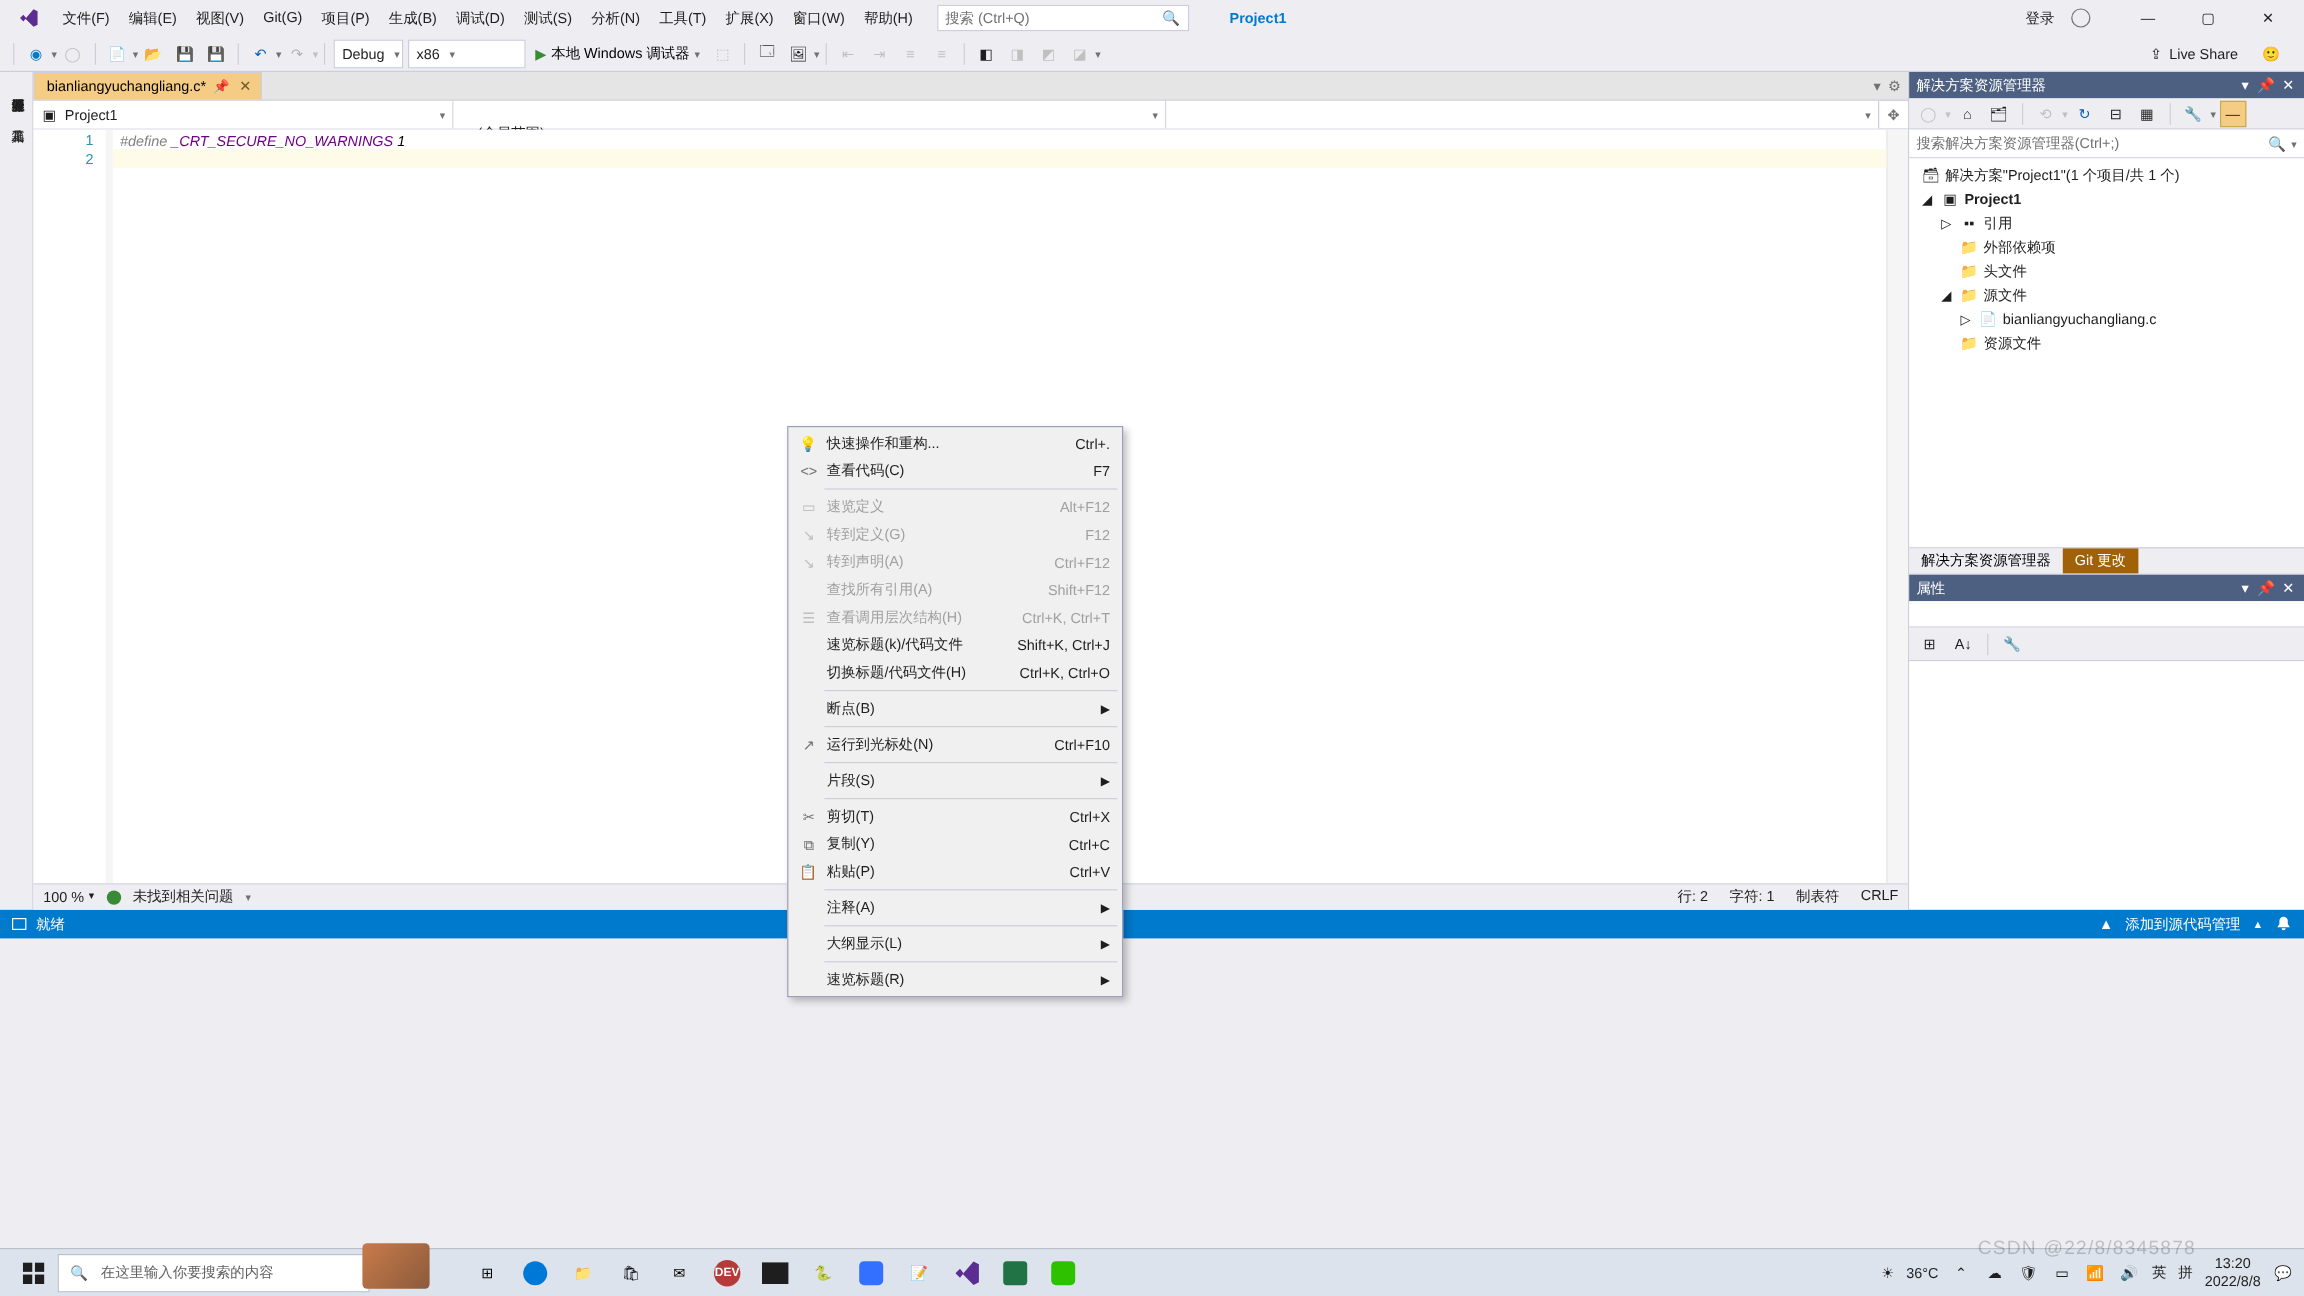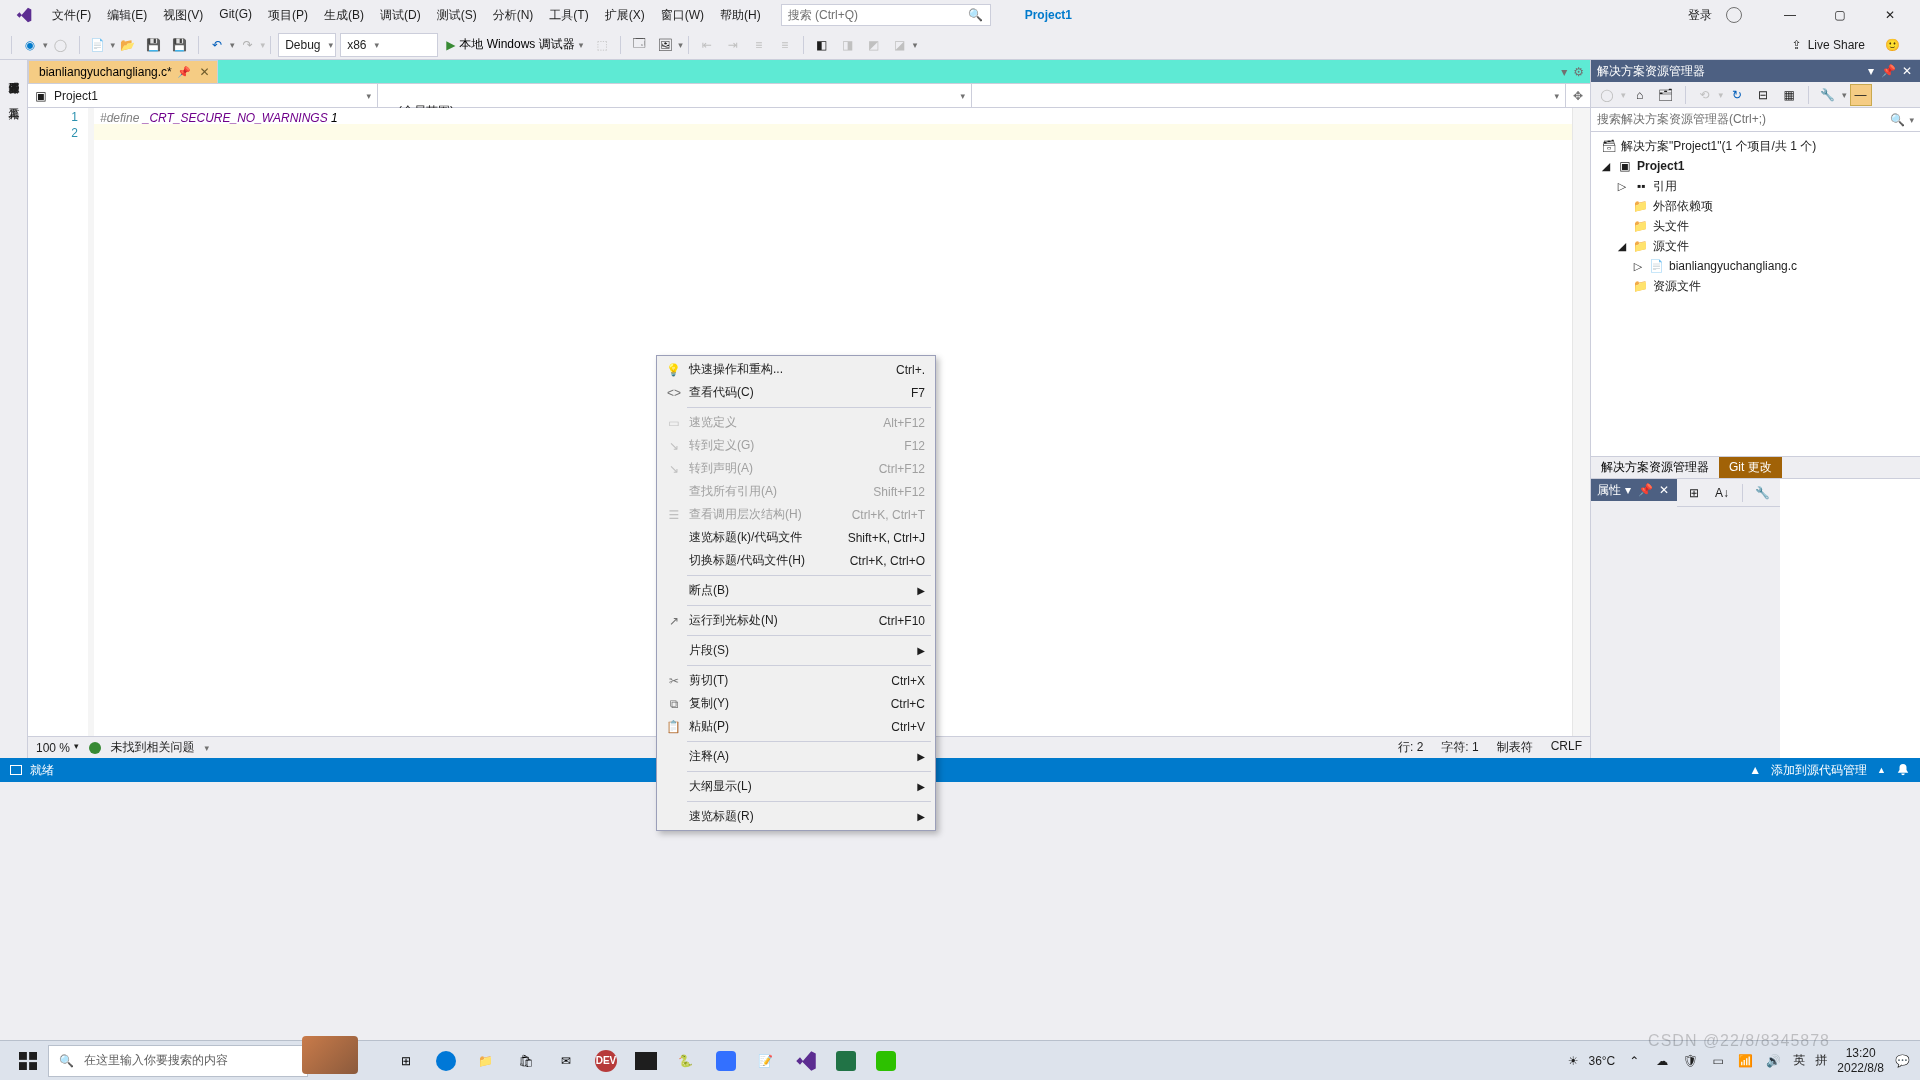--- a/index.html
+++ b/index.html
@@ -23,21 +23,21 @@
 .tdrop .arrow { margin-left: 8px; font-size: 9px; color: #717171; }
 .run-btn { display: flex; align-items: center; height: 24px; padding: 0 4px; margin: 0 2px; }
 .run-btn .tri { color: #388a34; margin-right: 4px; }
 .live-share { margin-left: auto; display: flex; align-items: center; gap: 6px; color: #1e1e1e; padding: 0 14px; }
 
 .main-area { display: flex; height: 698px; }
 .left-gutter { width: 28px; background: #eeeef2; display: flex; flex-direction: column; align-items: center; padding-top: 8px; gap: 14px; border-right: 1px solid #cccedb; }
 .vtab { writing-mode: vertical-rl; padding: 6px 3px; color: #1e1e1e; font-size: 11px; background: #eeeef2; }
 
 .editor-wrap { flex: 1; display: flex; flex-direction: column; background: #fff; }
-.tabstrip { height: 24px; background: #5eead4; display: flex; align-items: stretch; border-bottom: 1px solid #cccedb; position:relative; }
+.tabstrip { height: 24px; background: #e5e5e5; display: flex; align-items: stretch; border-bottom: 1px solid #cccedb; position:relative; }
 .file-tab { display: flex; align-items: center; background: #f5cc84; padding: 0 6px 0 10px; border: 1px solid #cccedb; border-bottom: none; gap: 6px; font-size: 12px; }
 .file-tab .pin { color: #6d5a2a; font-size: 11px; }
 .file-tab .close { width:14px; height:14px; display:flex; align-items:center; justify-content:center; color:#6d5a2a; }
 .tab-right-icons { margin-left:auto; display:flex; align-items:center; gap:6px; padding-right:6px; color:#717171; }
 
 .nav-combo-row { height: 24px; display: flex; border-bottom: 1px solid #cccedb; }
 .nav-combo { flex: 1; border-right: 1px solid #cccedb; display: flex; align-items: center; padding: 0 6px; color: #1e1e1e; background: #fff; position:relative; }
 .nav-combo .arrow { margin-left: auto; font-size: 9px; color: #717171; }
 .nav-combo .ico { width:14px; height:14px; margin-right:6px; display:flex; align-items:center; justify-content:center; }
 .split-btn { width:24px; display:flex; align-items:center; justify-content:center; color:#717171; }
@@ -73,21 +73,21 @@
 .tree-row { display: flex; align-items: center; height: 20px; padding: 0 4px; color: #1e1e1e; }
 .tree-indent { display:inline-block; }
 .tree-exp { width: 14px; text-align: center; color: #1e1e1e; font-size: 11px; }
 .tree-ico { width: 16px; height: 16px; margin: 0 4px; display:flex; align-items:center; justify-content:center; }
 .bold { font-weight: 700; }
 
 .bottom-tabs { height: 22px; display: flex; align-items: stretch; border-top: 1px solid #cccedb; }
 .bottom-tab { padding: 0 10px; display: flex; align-items: center; background: #eeeef2; font-size: 12px; }
 .bottom-tab.active { background: #a16207; color: #fff; }
 
-.prop-panel { border-top: 1px solid #cccedb; display:flex; flex-direction:row; height: 280px; }
+.prop-panel { border-top: 1px solid #cccedb; display:flex; flex-direction:column; height: 280px; }
 .prop-body { flex:1; background:#fff; }
 .prop-tools { height: 28px; display:flex; align-items:center; padding: 0 4px; gap:2px; border-bottom:1px solid #cccedb; background:#eeeef2; }
 
 
 .statusbar { height: 24px; background: #007acc; color: #fff; display: flex; align-items: center; padding: 0 10px; font-size: 12px; }
 .statusbar .square { width:12px; height:10px; border:1px solid #fff; margin-right:8px; }
 .statusbar .right { margin-left: auto; display: flex; align-items: center; gap: 10px; }
 .bell { width:14px; height:14px; }
 
 

